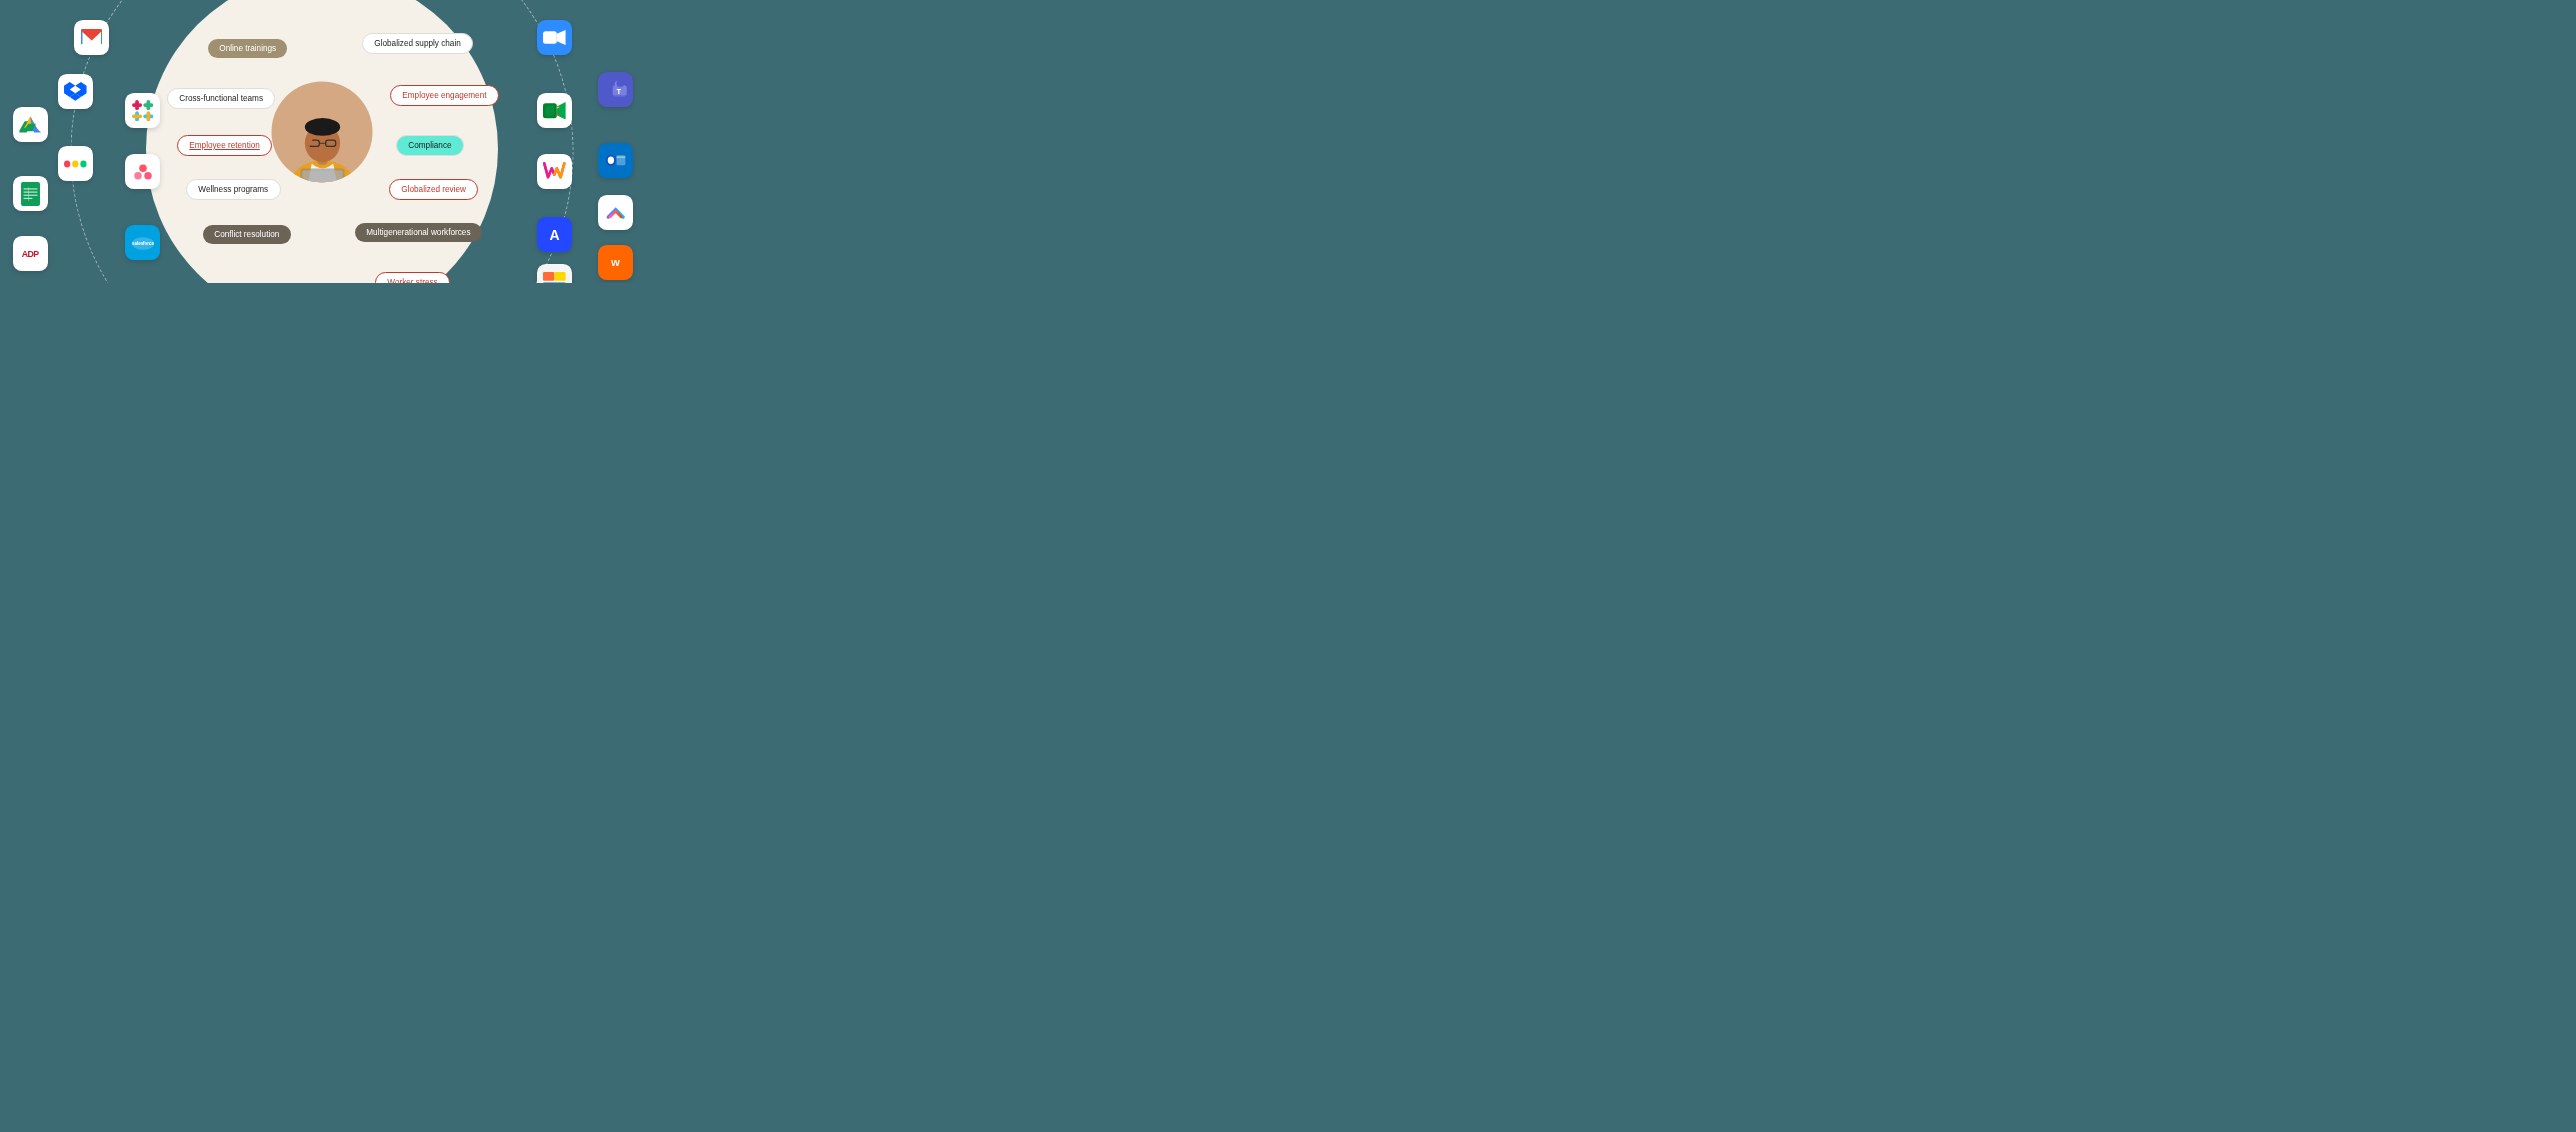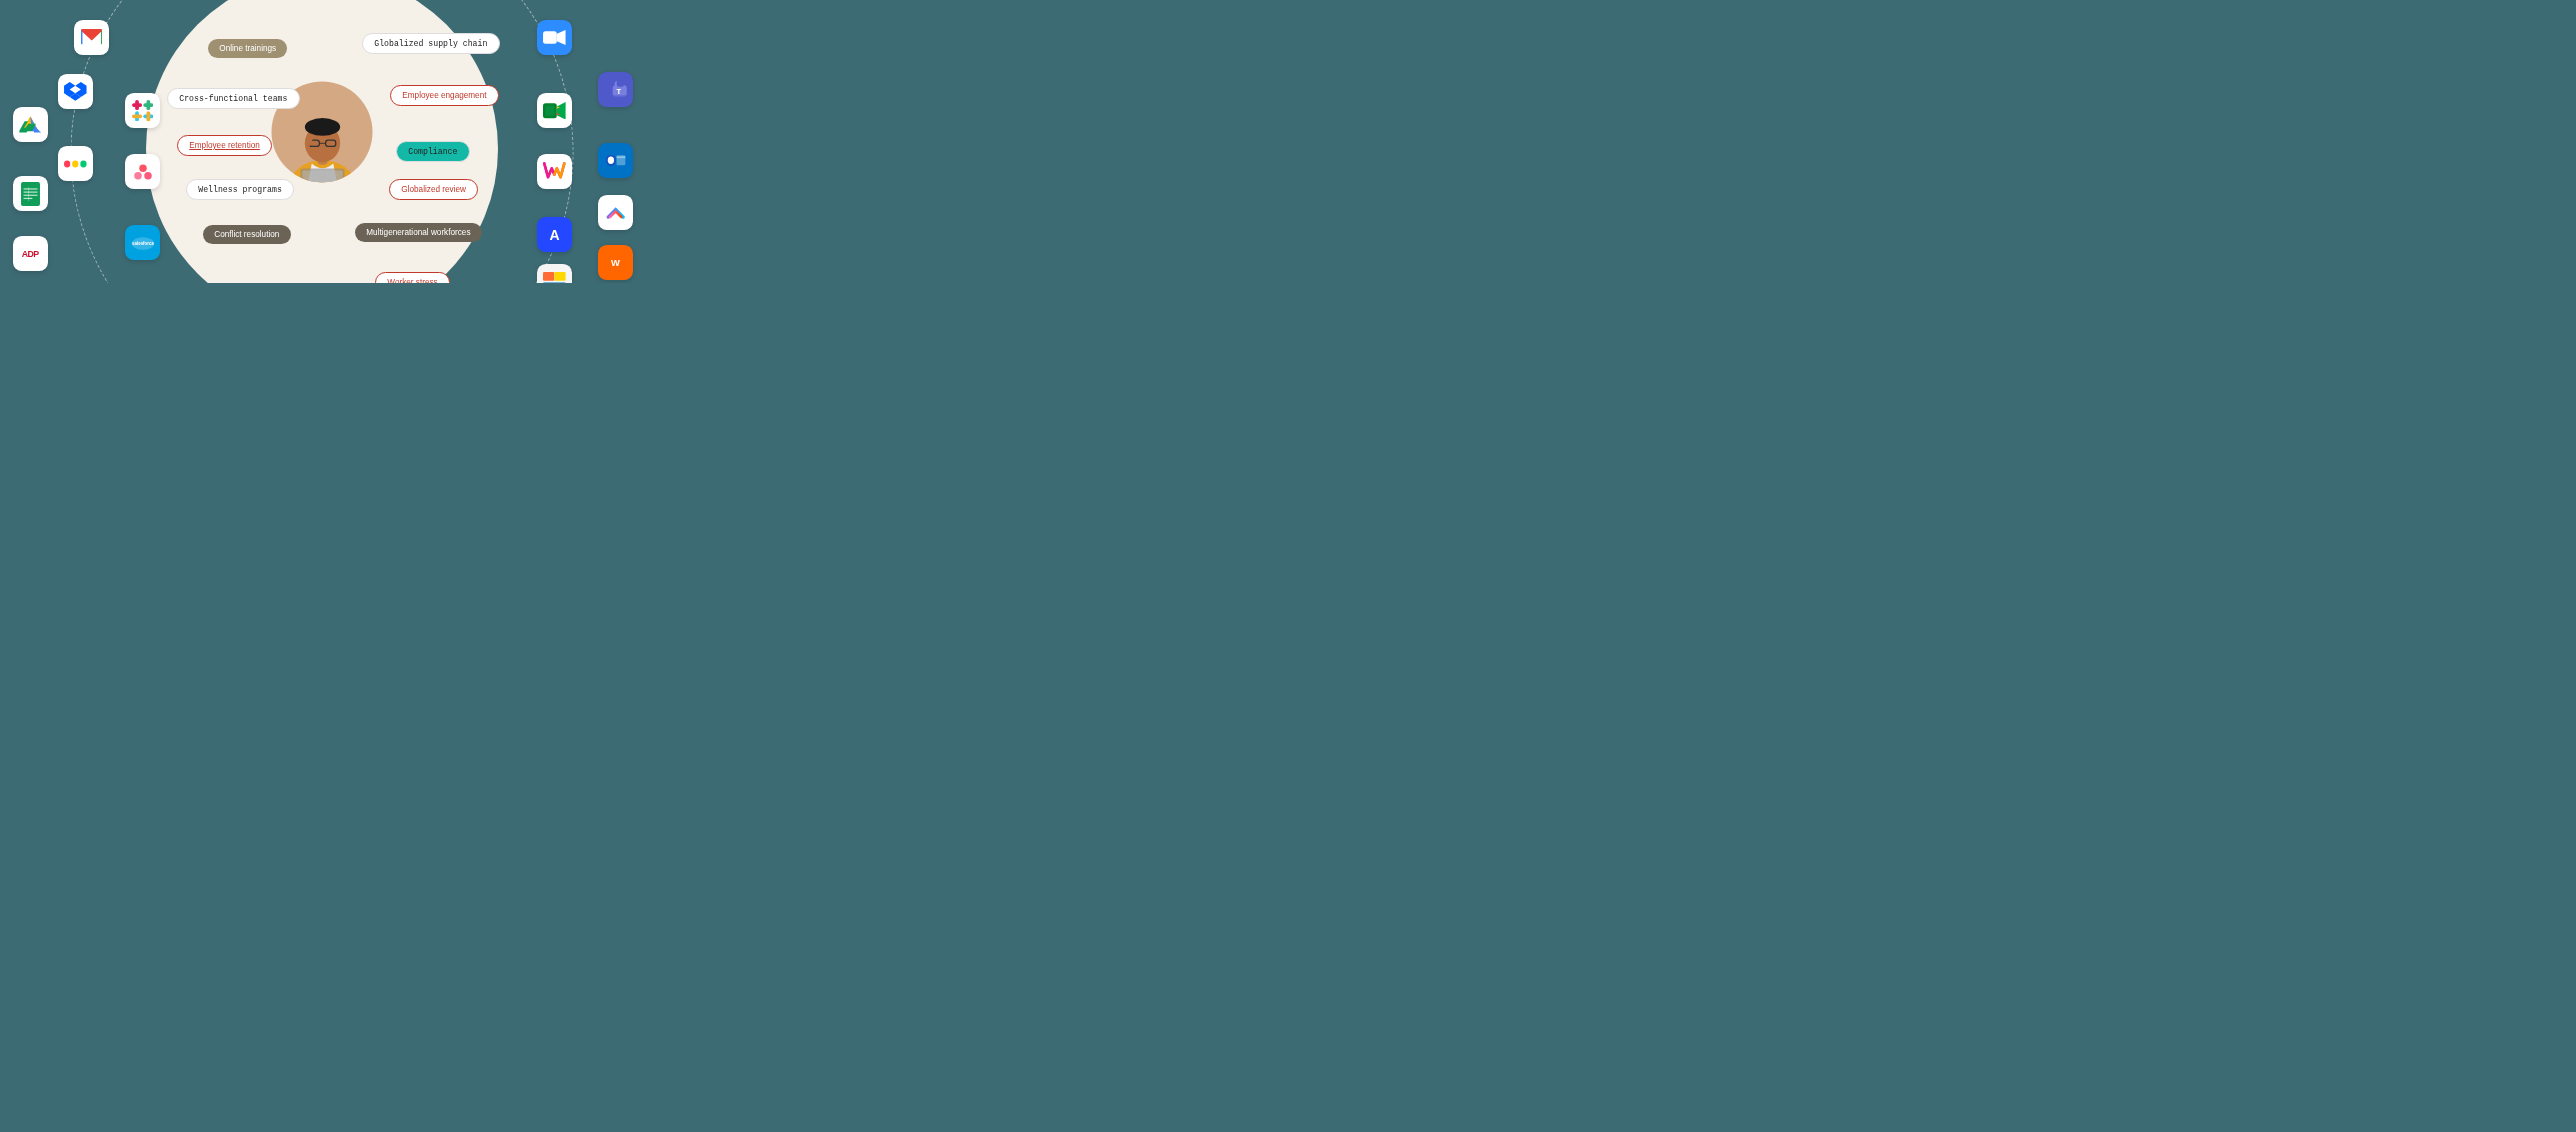--- a/index.html
+++ b/index.html
@@ -80,21 +80,20 @@
 
     .pill-beige {
       background: #9e9070;
       color: #fff;
     }
 
     .pill-white {
       background: #fff;
       color: #222;
       border: 0.6px solid #ddd;
-      font-family: Liberation Mono, monospace;
     }
 
     .pill-red-outline {
       background: #fff;
       color: #c0392b;
       border: 0.9px solid #c0392b;
     }
 
     .pill-dark {
       background: #6b6355;
@@ -164,21 +163,21 @@
   </div>
 
   <div class="pill pill-red-outline" style="left: 390px; top: 85px;">
     <span>Employee engagement</span>
   </div>
 
   <div class="pill pill-red-outline" style="left: 177px; top: 135px; text-decoration: underline;">
     <span>Employee retention</span>
   </div>
 
-  <div class="pill pill-white" style="background:#14b8a6; left: 396px; top: 141px;">
+  <div class="pill pill-white" style="background:#5eead4; left: 396px; top: 135px;">
     <span>Compliance</span>
   </div>
 
   <div class="pill pill-white" style="left: 186px; top: 179px;">
     <span>Wellness programs</span>
   </div>
 
   <div class="pill pill-red-outline" style="left: 389px; top: 179px;">
     <span>Globalized review</span>
   </div>

